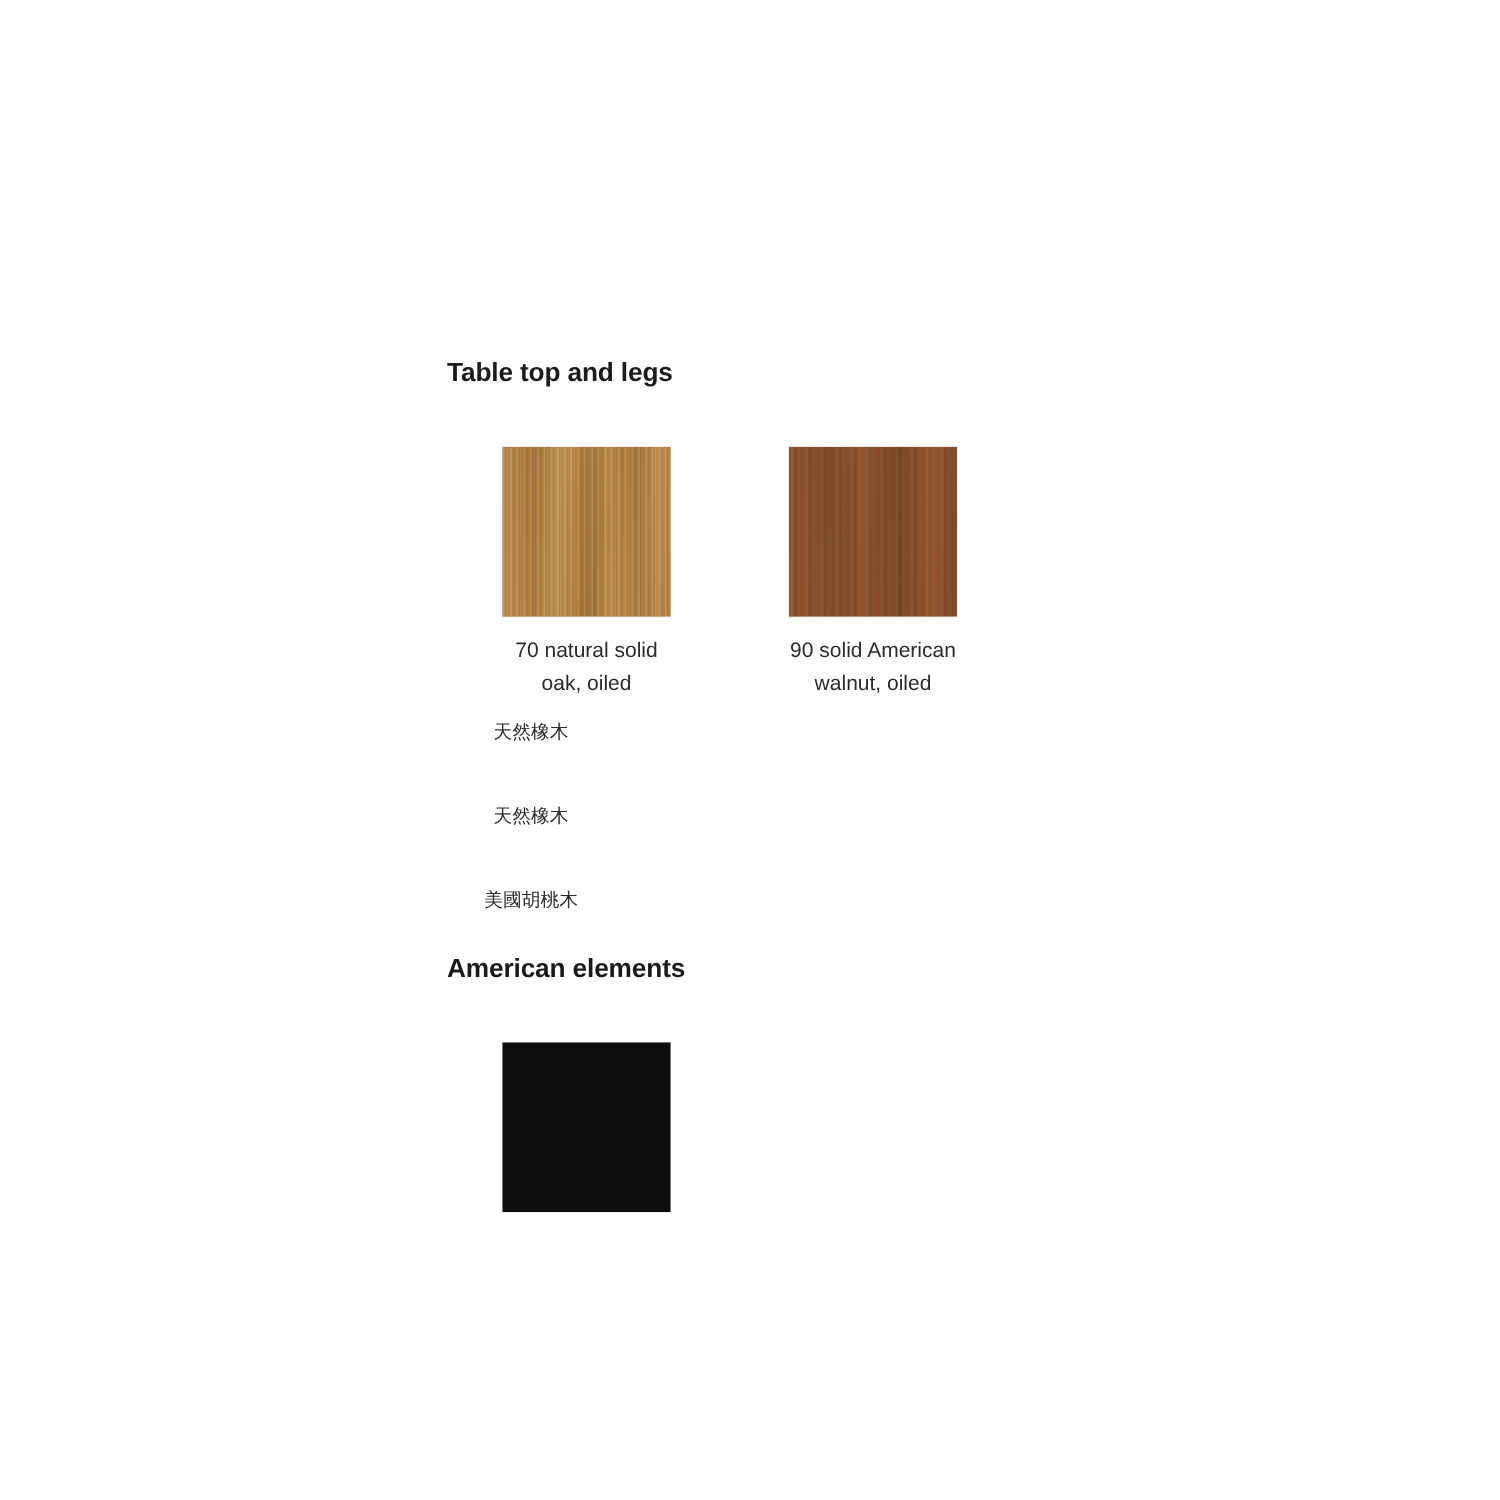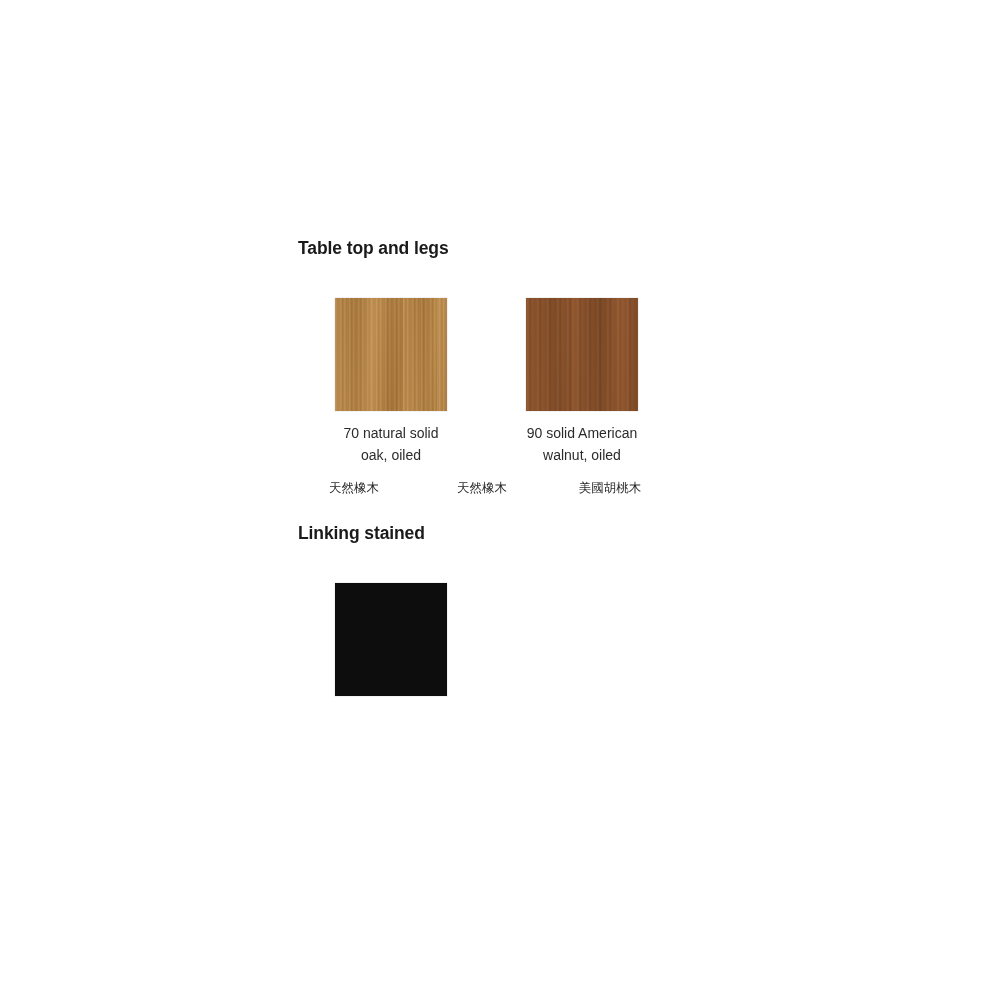--- a/index.html
+++ b/index.html
@@ -166,22 +166,22 @@
     font-size: 12.5px;
     line-height: 18px;
     color: #2b2b2b;
     text-align: center;
     width: 130px;
     white-space: pre-line;
   }
 
   .cn-row {
     display: flex;
-    flex-direction: row;
-    gap: 16px;
+    flex-direction: column;
+    gap: 38px;
   }
   .cn-cell {
     width: 112px;
     display: flex;
     justify-content: center;
   }
 </style>
 </head>
 <body>
 
@@ -216,21 +216,21 @@
         <div class="swatch-caption-cn">天然橡木</div>
       </div>
       <div class="cn-cell">
         <div class="swatch-caption-cn">天然橡木</div>
       </div>
       <div class="cn-cell">
         <div class="swatch-caption-cn">美國胡桃木</div>
       </div>
     </div>
 
-    <h2 class="section-heading" style="margin-top:26px; margin-bottom:39px;">Linking stained</h2>
+    <h2 class="section-heading" style="margin-top:26px; margin-bottom:39px;">American elements</h2>
 
     <div class="swatch-row">
 
       <div class="swatch-cell">
         <div class="swatch-chip finish-black"></div>
       </div>
 
     </div>
 
   </div>

